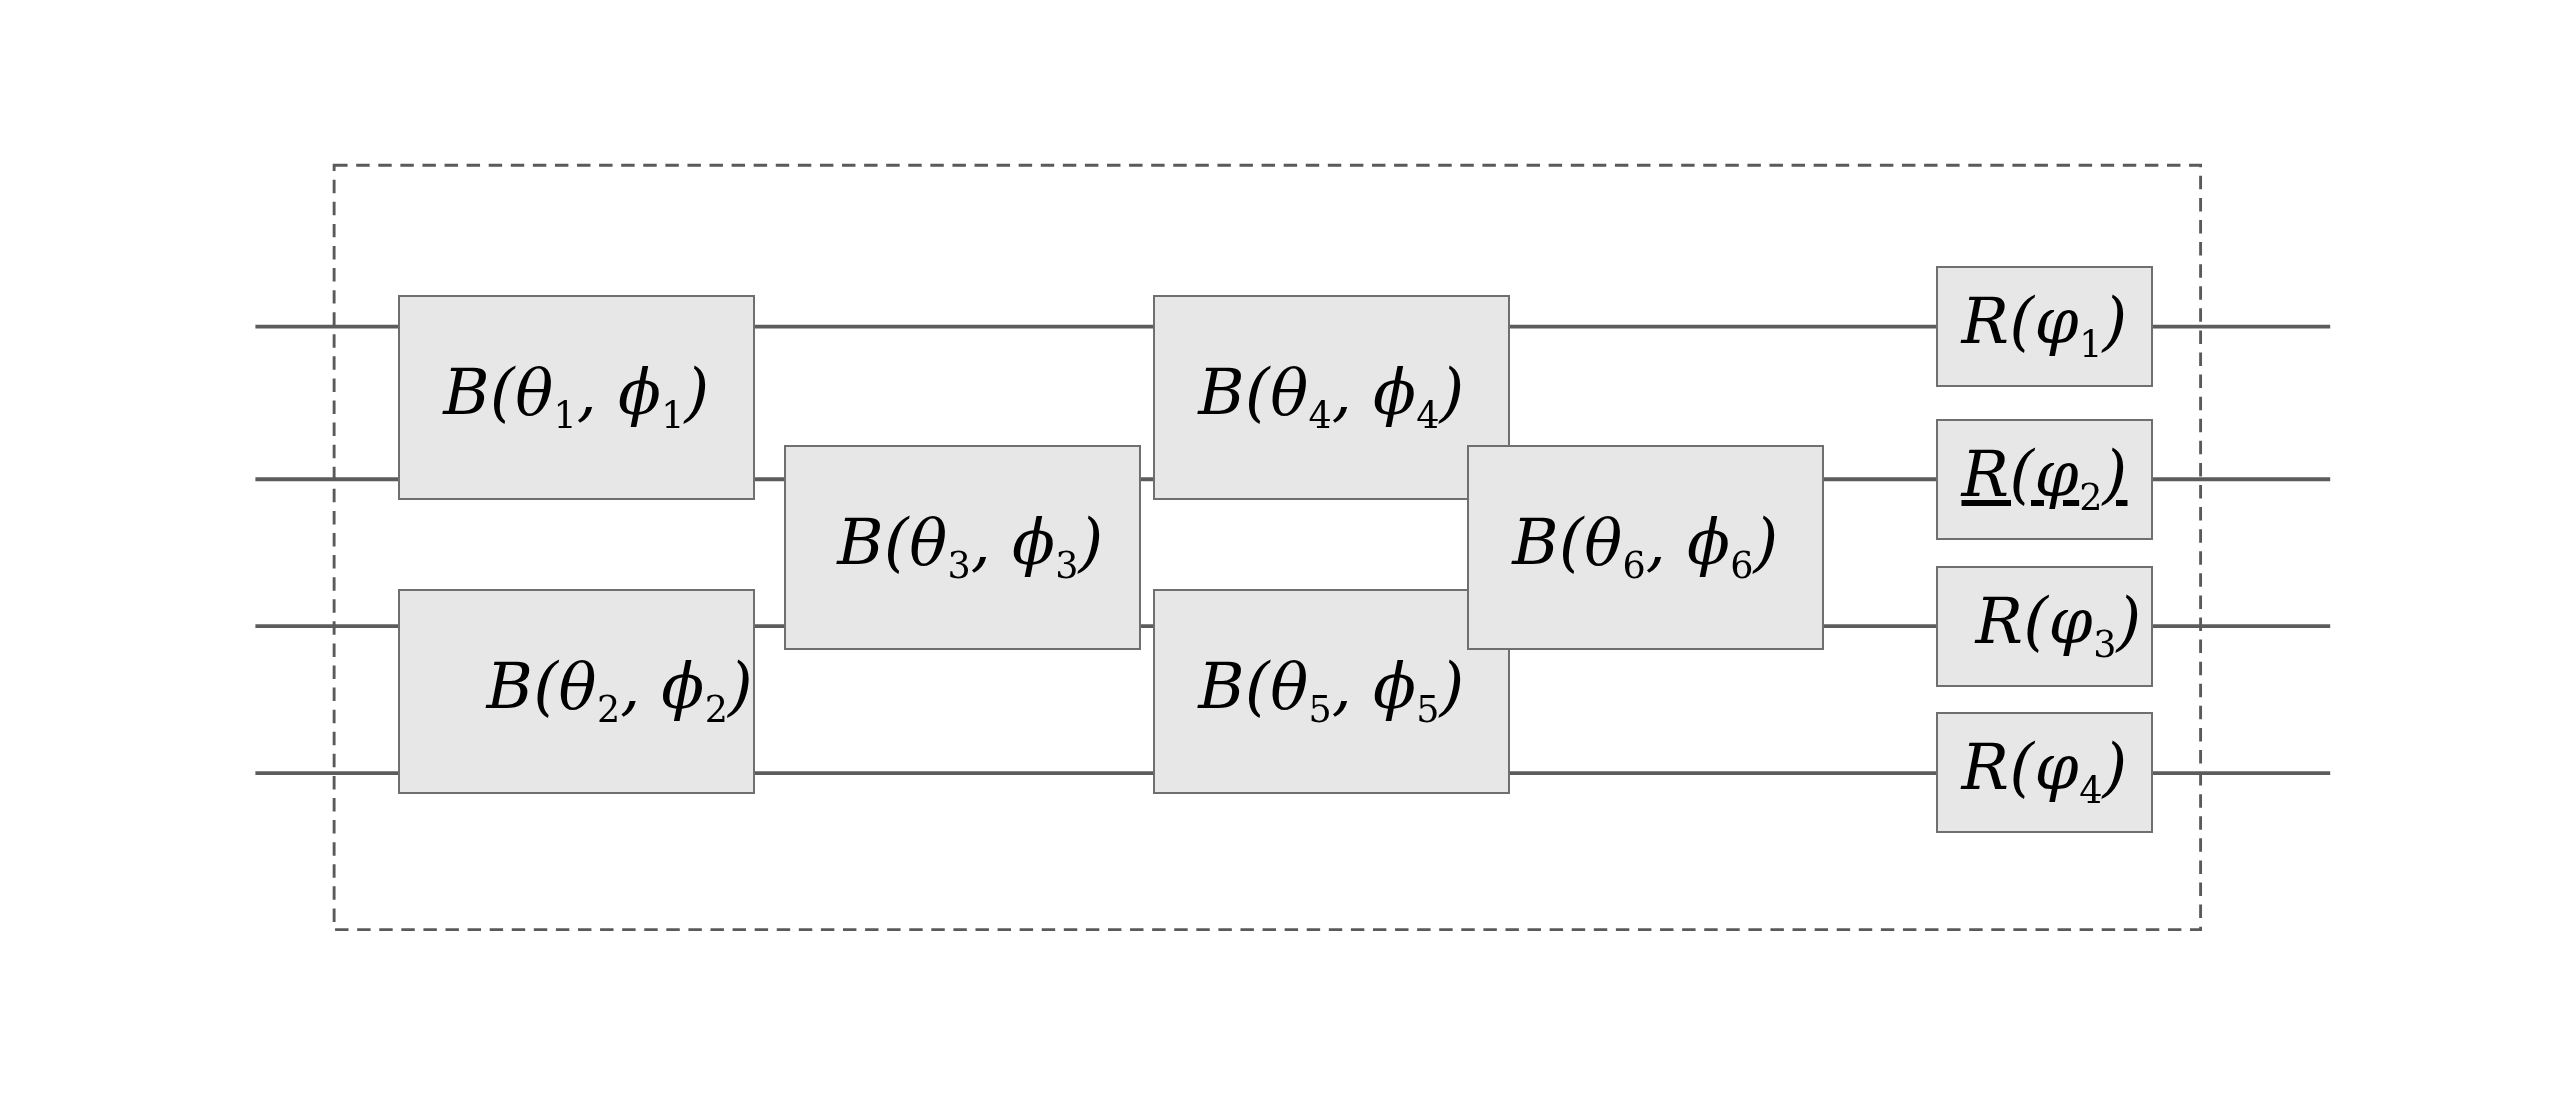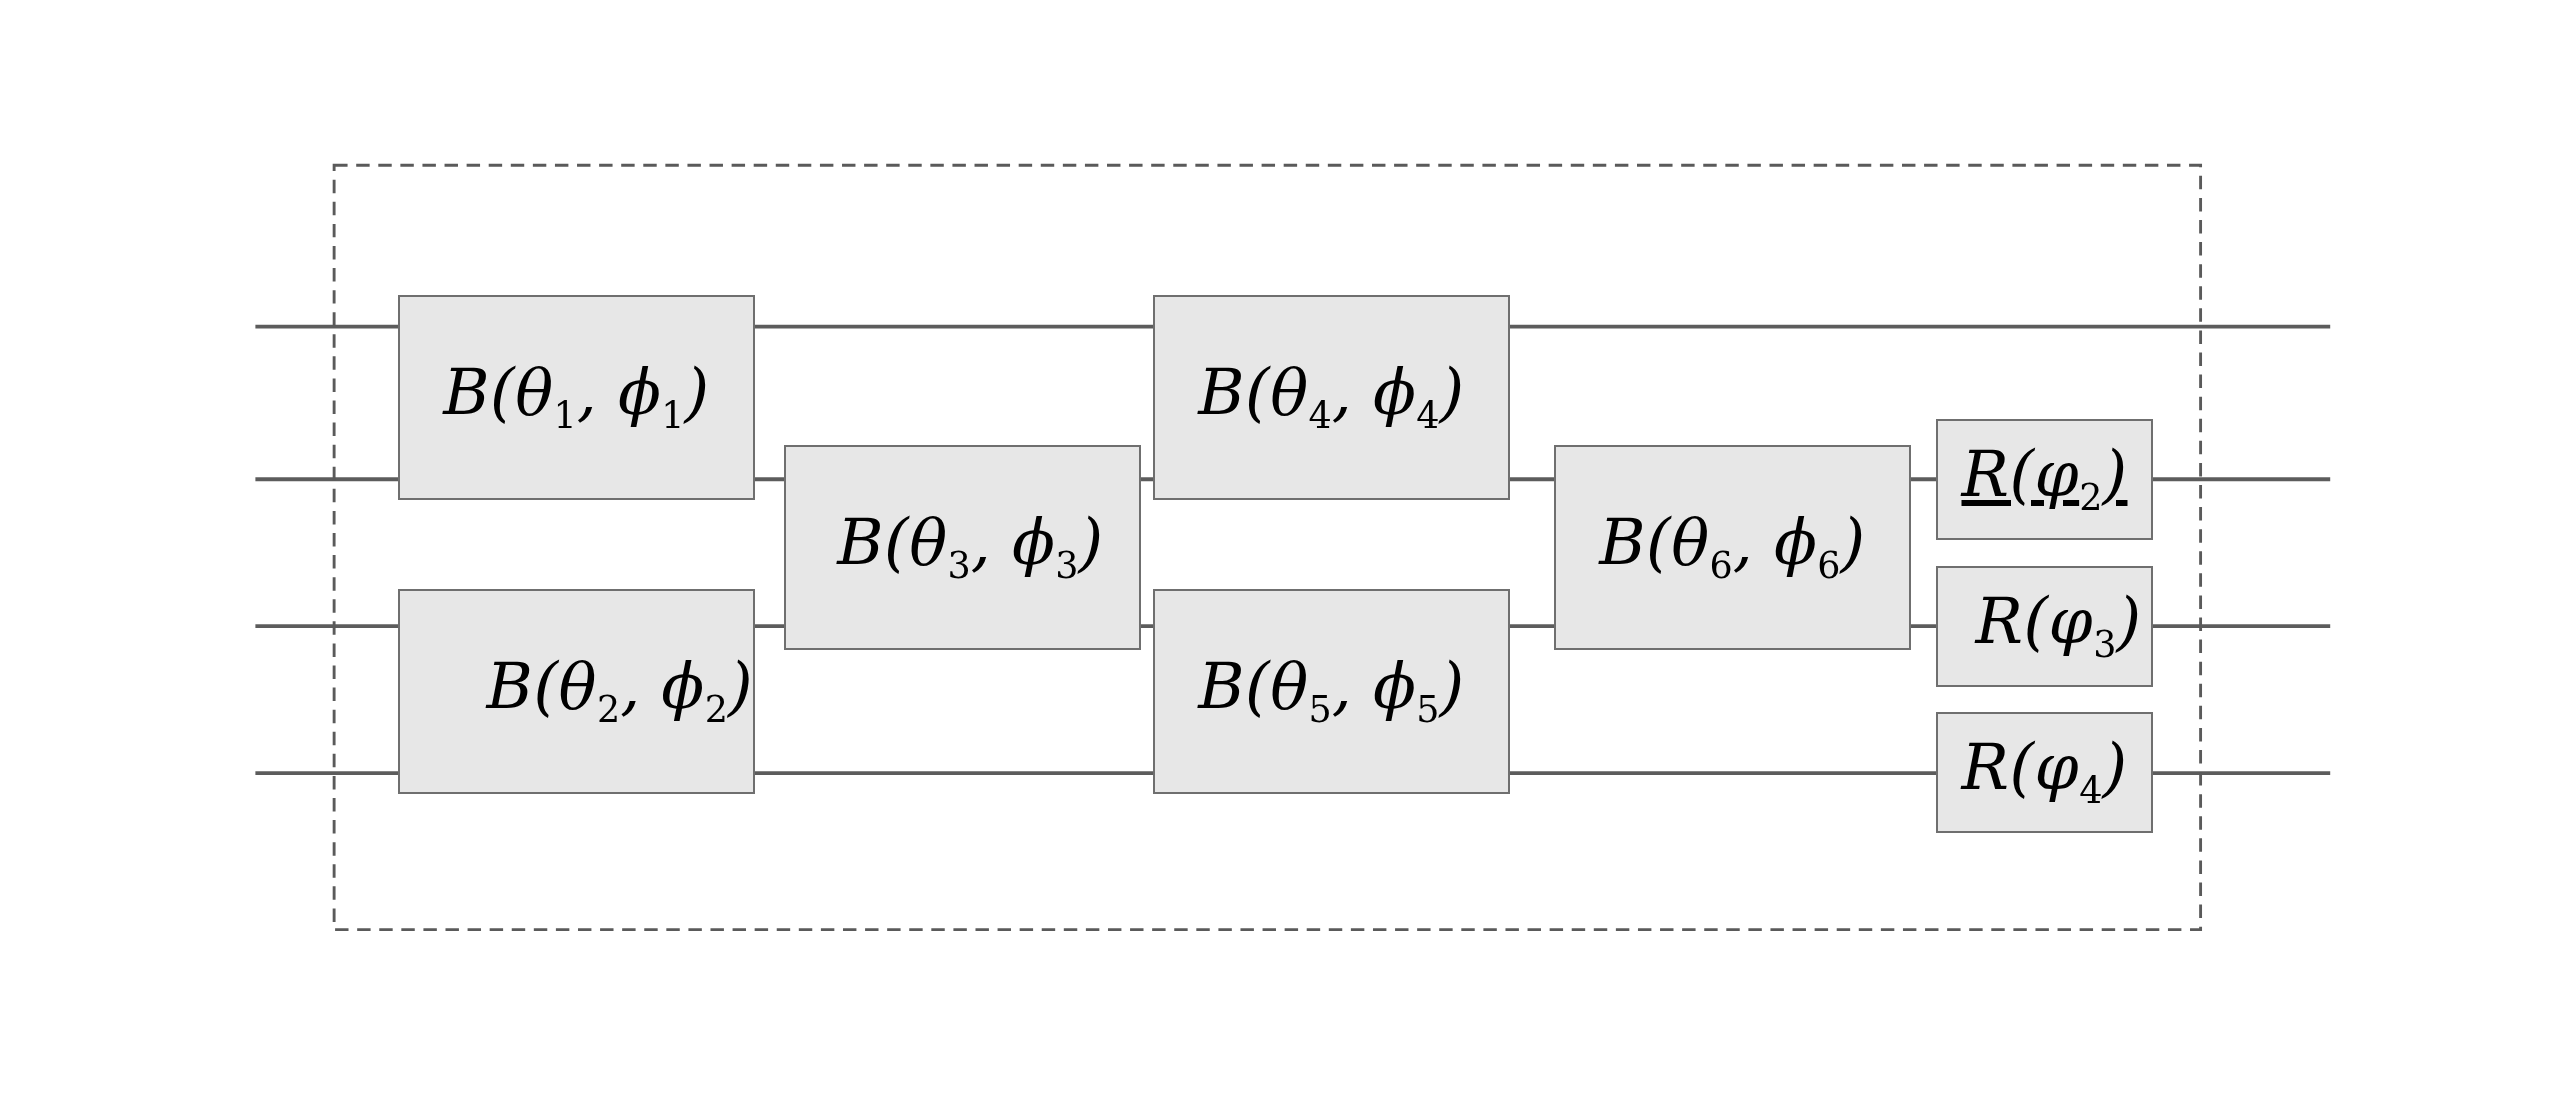--- a/index.html
+++ b/index.html
@@ -43,21 +43,21 @@
     vertical-align: -0.38em;
     letter-spacing: 0;
   }
   
   .gate.b { width: 357px; height: 205px; }
   .gate.b1 { left: 398px; top: 295px; }
   .gate.b2 { left: 398px; top: 589px; justify-content: flex-end; }
   .gate.b3 { left: 784px; top: 445px; padding-left: 16px; }
   .gate.b4 { left: 1153px; top: 295px; }
   .gate.b5 { left: 1153px; top: 589px; }
-  .gate.b6 { left: 1554px; top: 445px; justify-content: center; }
+  .gate.b6 { left: 1467px; top: 445px; justify-content: center; }
   
   .gate.r { width: 217px; height: 121px; }
   .gate.r1 { left: 1936px; top: 266px; }
   .gate.r2 { left: 1936px; top: 419px; text-decoration: underline; }
   .gate.r3 { left: 1936px; top: 566px; padding-left: 28px; }
   .gate.r4 { left: 1936px; top: 712px; }
 </style>
 </head>
 <body>
 
@@ -83,20 +83,23 @@
   <div class="gate b b4">
     <span class="lbl"><span>B(θ</span><span class="sub">4</span><span>, ϕ</span><span class="sub">4</span><span>)</span></span>
   </div>
   <div class="gate b b5">
     <span class="lbl"><span>B(θ</span><span class="sub">5</span><span>, ϕ</span><span class="sub">5</span><span>)</span></span>
   </div>
   <div class="gate b b6">
     <span class="lbl"><span>B(θ</span><span class="sub">6</span><span>, ϕ</span><span class="sub">6</span><span>)</span></span>
   </div>
 
+  <div class="gate r r1">
+    <span class="lbl"><span>R(φ</span><span class="sub">1</span><span>)</span></span>
+  </div>
   <div class="gate r r2">
     <span class="lbl"><span>R(φ</span><span class="sub">2</span><span>)</span></span>
   </div>
   <div class="gate r r3">
     <span class="lbl"><span>R(φ</span><span class="sub">3</span><span>)</span></span>
   </div>
   <div class="gate r r4">
     <span class="lbl"><span>R(φ</span><span class="sub">4</span><span>)</span></span>
   </div>
 

